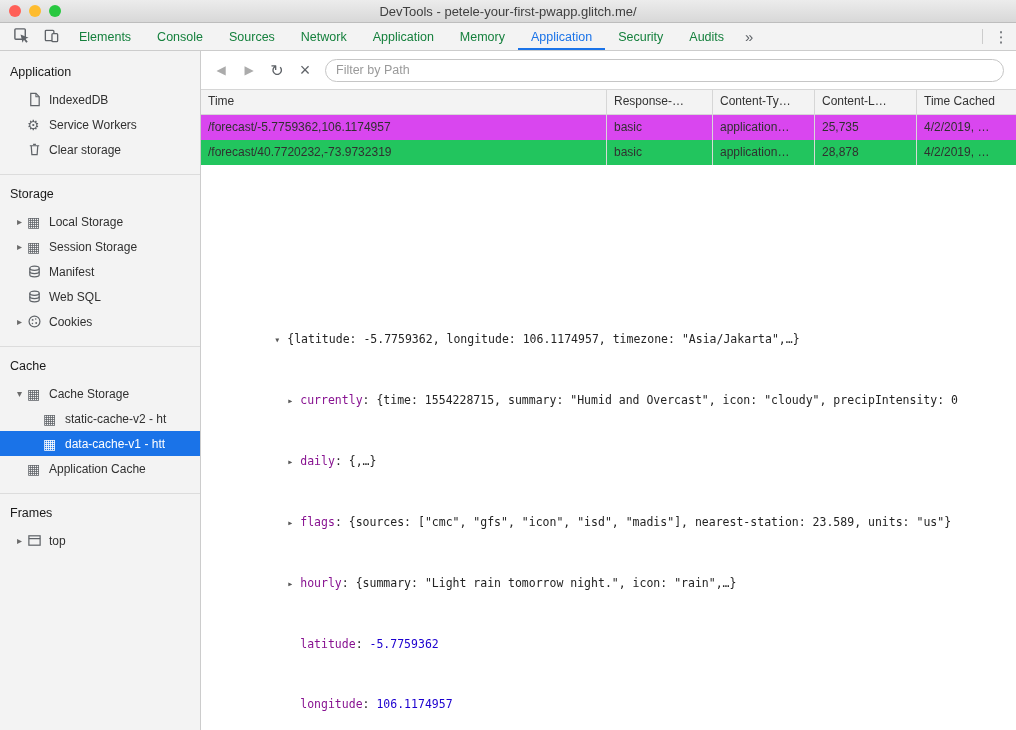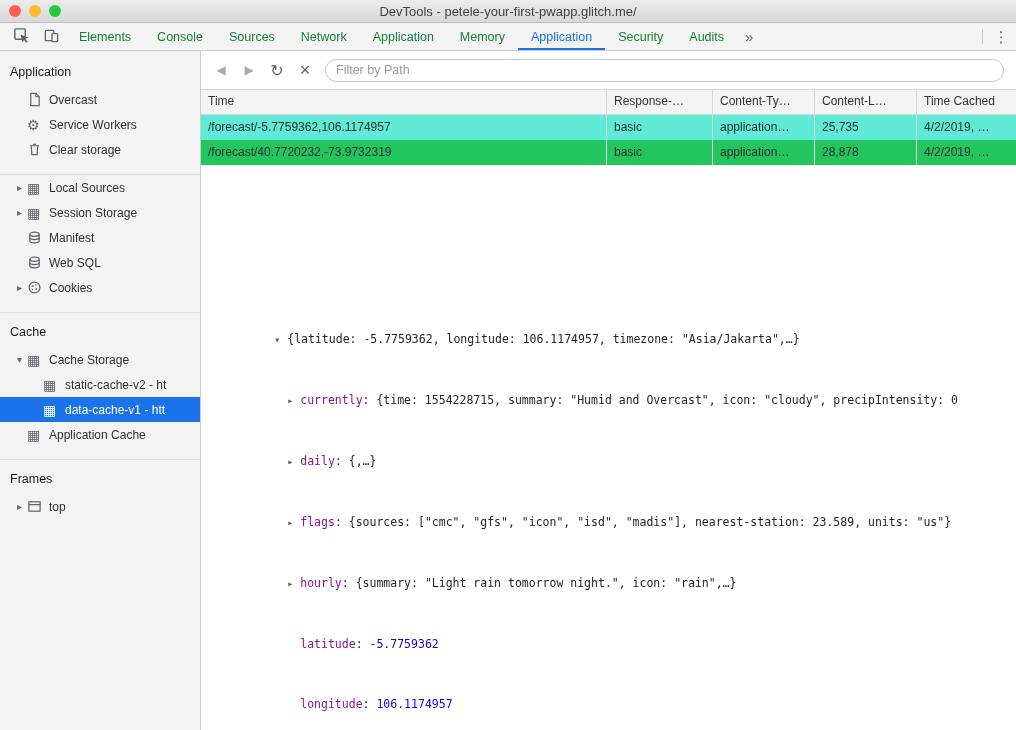--- a/index.html
+++ b/index.html
@@ -56,21 +56,21 @@
   .th:last-child{border-right:none}
   .c-path{width:406px;flex:none}
   .c-resp{width:106px;flex:none}
   .c-ctype{width:102px;flex:none}
   .c-clen{width:102px;flex:none}
   .c-time{flex:1;min-width:0}
   .trow{height:25px;flex:none;display:flex;line-height:25px}
   .td{padding:0 7px;border-right:1px solid #d8d8d8;white-space:nowrap;overflow:hidden;box-sizing:border-box}
   .td:last-child{border-right:none}
   .right{text-align:left}
-  .trow.selected{background:#5eead4}
+  .trow.selected{background:#d946ef}
   .trow.alt{background:#22c55e}
   .tfill{height:135px;flex:none}
 
   
   .subtabs{height:27px;flex:none;background:#f3f3f3;border-top:1px solid #ccc;border-bottom:1px solid #ccc;display:flex;align-items:stretch;padding-left:10px}
   .subtab{padding:0 10px;display:flex;align-items:center;color:#333}
   .subtab.selected{box-shadow:inset 0 -2px 0 #1a73e8}
 
   
   .preview{flex:1;min-height:0;overflow:hidden;font-family:"DejaVu Sans Mono",monospace;font-size:11.5px;line-height:20px;padding:9px 0 0 4px;color:#242424}
@@ -130,43 +130,44 @@
       <div class="side-section">
         <div class="side-title">Application</div>
         <div class="item">
           <span class="arrow"></span>
           <span class="icon">
               <svg width="15" height="15" viewBox="0 0 16 16">
                 <path d="M4 1.5h5.5L13 5v9.5H4z" fill="none" stroke="#5f6368" stroke-width="1.3"></path>
                 <path d="M9.5 1.5V5H13" fill="none" stroke="#5f6368" stroke-width="1.1"></path>
               </svg>
             </span>
-          <span class="label">Overcast</span>
+          <span class="label">IndexedDB</span>
         </div>
         <div class="item">
           <span class="arrow"></span>
           <span class="icon glyph">⚙</span>
           <span class="label">Service Workers</span>
         </div>
         <div class="item">
           <span class="arrow"></span>
           <span class="icon">
               <svg width="15" height="15" viewBox="0 0 16 16">
                 <path d="M3 4h10M6.5 2.5h3M4.5 4l.7 9.5h5.6l.7-9.5" fill="none" stroke="#5f6368" stroke-width="1.3"></path>
               </svg>
             </span>
           <span class="label">Clear storage</span>
         </div>
       </div>
 
       <div class="side-section">
+        <div class="side-title">Storage</div>
         <div class="item">
           <span class="arrow">▸</span>
           <span class="icon glyph">▦</span>
-          <span class="label">Local Sources</span>
+          <span class="label">Local Storage</span>
         </div>
         <div class="item">
           <span class="arrow">▸</span>
           <span class="icon glyph">▦</span>
           <span class="label">Session Storage</span>
         </div>
         <div class="item">
           <span class="arrow"></span>
           <span class="icon">
               <svg width="15" height="15" viewBox="0 0 16 16">

